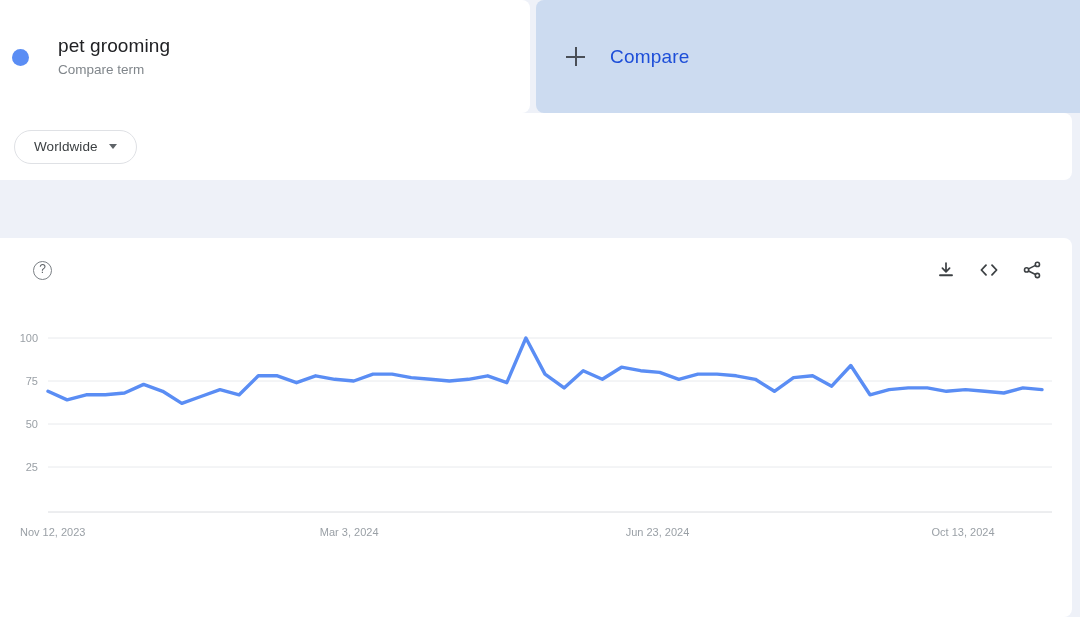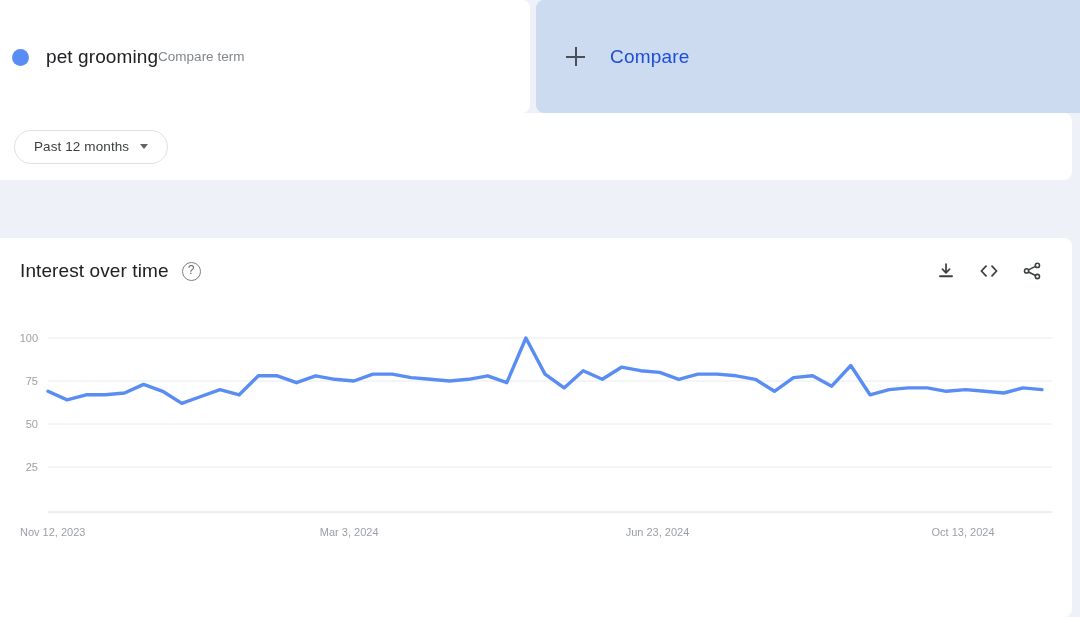--- a/index.html
+++ b/index.html
@@ -36,22 +36,23 @@
     width: 17px;
     height: 17px;
     border-radius: 50%;
     background: #5a8df4;
     flex: 0 0 auto;
     margin-right: 17px;
     margin-top: 2px;
   }
   .term-text {
     display: flex;
-    flex-direction: row;
+    flex-direction: column;
     justify-content: center;
+    margin-left: 12px;
   }
   .term-title {
     font-size: 19px;
     color: #202124;
     letter-spacing: .1px;
     line-height: 24px;
   }
   .term-sub {
     font-size: 13.5px;
     color: #80868b;
@@ -210,31 +211,30 @@
     </div>
   </div>
   <div class="compare-card">
     <div class="plus-icon"></div>
     <div class="compare-label">Compare</div>
   </div>
 </div>
 
 <div class="filter-bar">
   <div class="pill">
-    <span class="pill-label">Past 12 months</span>
+    <span class="pill-label">Worldwide</span>
     <span class="caret"></span>
   </div>
 </div>
 
 <div class="gap-band"></div>
 
 <div class="chart-card">
 
   <div class="chart-head">
-    <span class="chart-title">Interest over time</span>
     <span class="help-icon">
       <span>?</span>
     </span>
 
     <div class="head-actions">
 
       <svg class="act" width="20" height="20" viewBox="0 0 20 20" fill="none">
         <path d="M10 3v8.2M6.4 8.2 10 11.8l3.6-3.6" stroke="#3c4043" stroke-width="1.7" stroke-linecap="round" stroke-linejoin="round"></path>
         <path d="M4 15.3h12" stroke="#3c4043" stroke-width="1.9" stroke-linecap="round"></path>
       </svg>

